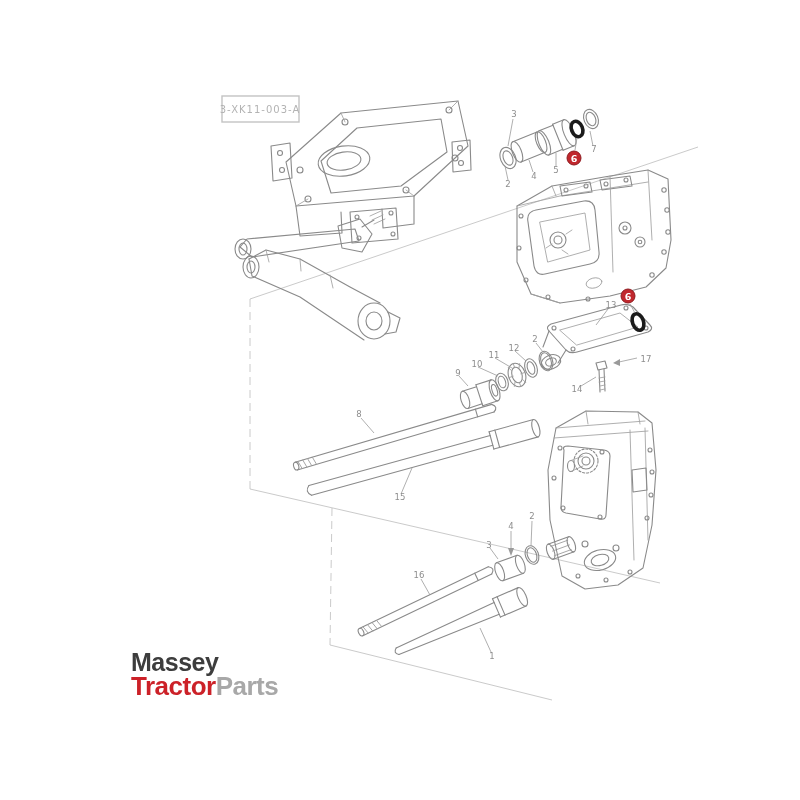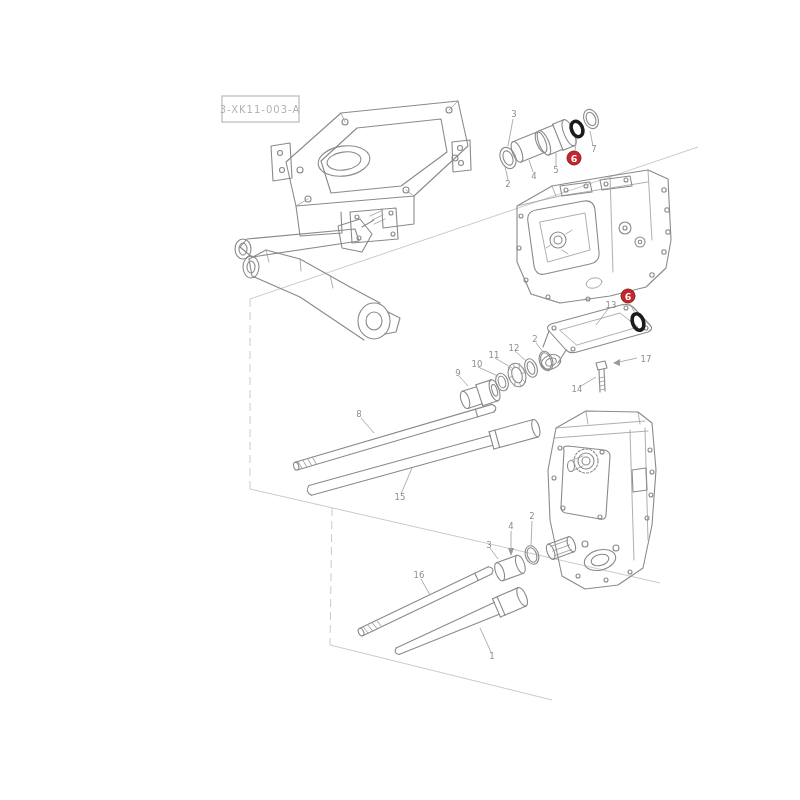--- a/index.html
+++ b/index.html
@@ -343,13 +343,19 @@
     <circle class="marker-circle" cx="628" cy="296" r="7"></circle>
     <text class="marker-text" x="628" y="299.5">6</text>
   </g>
 
   <g>
     <rect class="refbox" x="222" y="96" width="77" height="26"></rect>
     <text class="reftext" x="260" y="113">3-XK11-003-A</text>
   </g>
 </svg>
 
+<div class="logo">
+  <div class="logo-massey">Massey</div>
+  <div class="logo-line2">
+    <span class="logo-tractor">Tractor</span><span class="logo-parts">Parts</span>
+  </div>
 </div>
+</div>
 
 </body></html>

